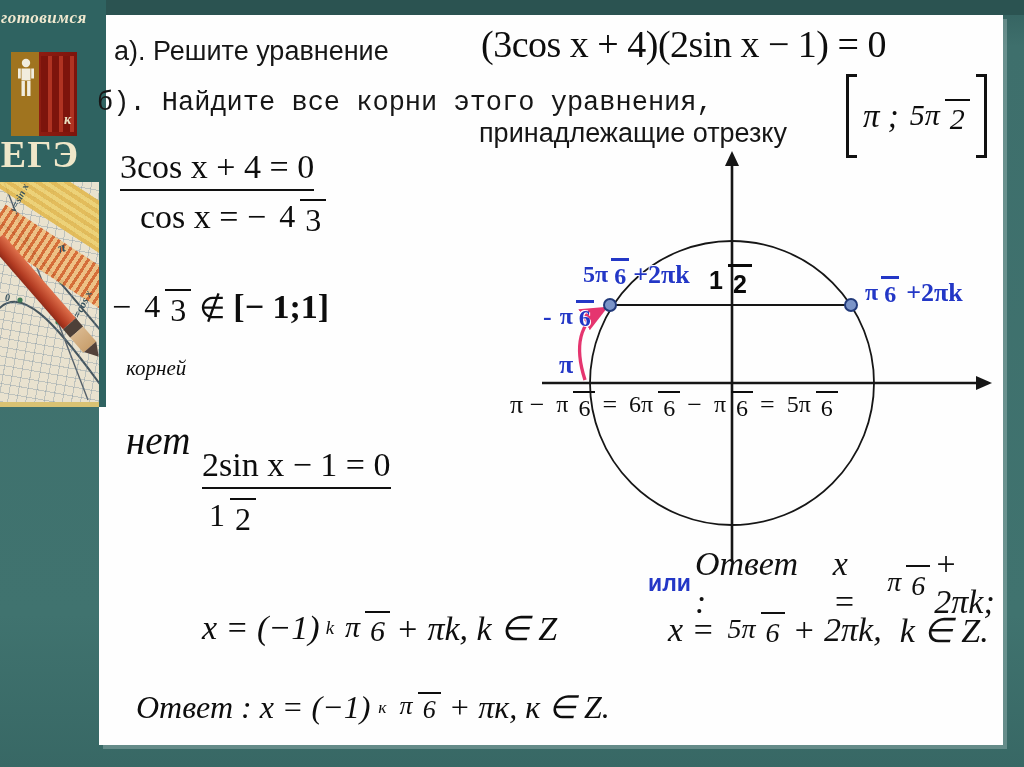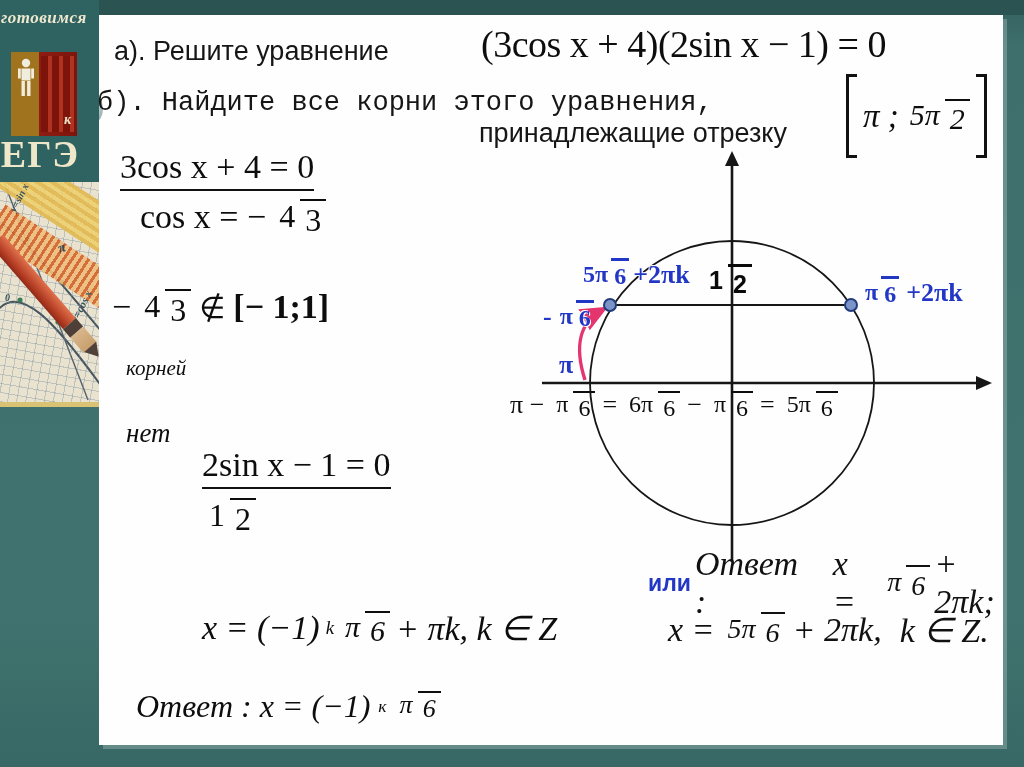--- a/index.html
+++ b/index.html
@@ -3,21 +3,21 @@
 <meta charset="utf-8">
 <style>
   html,body{margin:0;padding:0;background:#2e5755;}
   .canvas{position:relative;width:1024px;height:767px;overflow:hidden;
           background:linear-gradient(180deg,#33605e 0%,#3e6f6c 6%,#40736f 80%,#386865 100%);
           font-family:"Liberation Serif",serif;color:#111;}
   .top-band{position:absolute;left:0;top:0;width:1024px;height:15px;background:#2b5351;}
   .slide-white{position:absolute;left:99px;top:15px;width:904px;height:730px;background:#fefefe;
                box-shadow:4px 4px 0 rgba(235,245,243,0.25);}
   
-  .cover{position:absolute;left:0;top:0;width:99px;height:407px;background:#2f6361;overflow:hidden;z-index:4;}
+  .cover{position:absolute;left:0;top:0;width:99px;height:407px;background:#2f6361;overflow:hidden;z-index:4;padding-left:7px;}
   .cover-title{position:absolute;left:1px;top:8px;width:98px;font:italic 700 17px "Liberation Serif",serif;
                color:#efe8cf;letter-spacing:.5px;}
   .panel{position:absolute;left:11px;top:52px;width:66px;height:84px;
          background:linear-gradient(90deg,#a0741f 0%,#a0741f 42%,#8e1d12 42%,#7d140c 100%);}
   .books{position:absolute;right:2px;top:4px;width:34px;height:76px;
          background:repeating-linear-gradient(90deg,#7d140c 0 7px,#b03322 7px 11px);}
   .person{position:absolute;left:4px;top:6px;}
   .k-letter{position:absolute;left:64px;top:112px;font:italic 700 14px "Liberation Serif",serif;color:#e8dfc0;}
   .ege{position:absolute;left:0;top:132px;width:80px;text-align:center;
        font:700 38px "Liberation Serif",serif;color:#efe7c9;letter-spacing:1px;}
@@ -147,21 +147,21 @@
     <span>−</span>
     <span class="frac" style="font-size:32px;">
       <span class="num">4</span>
       <span class="den">3</span>
     </span>
     <span style="font-size:30px;">∉</span>
     <span style="font-weight:600;">[− 1;1]</span>
   </div>
 
   <div class="abs serif-eq ital" style="left:126px;top:356px;font-size:21px;">корней</div>
-  <div class="abs serif-eq ital" style="left:126px;top:418px;font-size:27px;">нет</div>
+  <div class="abs serif-eq ital" style="left:126px;top:418px;font-size:39px;">нет</div>
 
   <div class="abs serif-eq underl" style="left:202px;top:446px;font-size:34px;">2sin x − 1 = 0</div>
 
   <div class="abs frow serif-eq" style="left:204px;top:498px;font-size:34px;">
     <span class="frac" style="font-size:32px;">
       <span class="num">1</span>
       <span class="den">2</span>
     </span>
   </div>
 
@@ -176,20 +176,21 @@
   </div>
 
   <div class="abs frow serif-eq ital" style="left:136px;top:688px;font-size:32px;gap:8px;">
     <span>Ответ :</span>
     <span>x = (−1)</span>
       <sup class="sup">к</sup>
     <span class="frac" style="font-size:26px;">
       <span class="num">π</span>
       <span class="den">6</span>
     </span>
+    <span>+ πк, к ∈ Z.</span>
   </div>
 
   <div class="diagram">
     <svg width="535" height="470" viewBox="0 0 535 470">
       <defs>
         <marker id="pk" orient="auto" markerWidth="9" markerHeight="9" refX="6" refY="3.5">
           <path d="M0,0 L8,3.5 L0,7 z" fill="#e5356f"></path>
         </marker>
       </defs>
       <circle cx="252" cy="233" r="142" fill="none" stroke="#161616" stroke-width="1.8"></circle>

